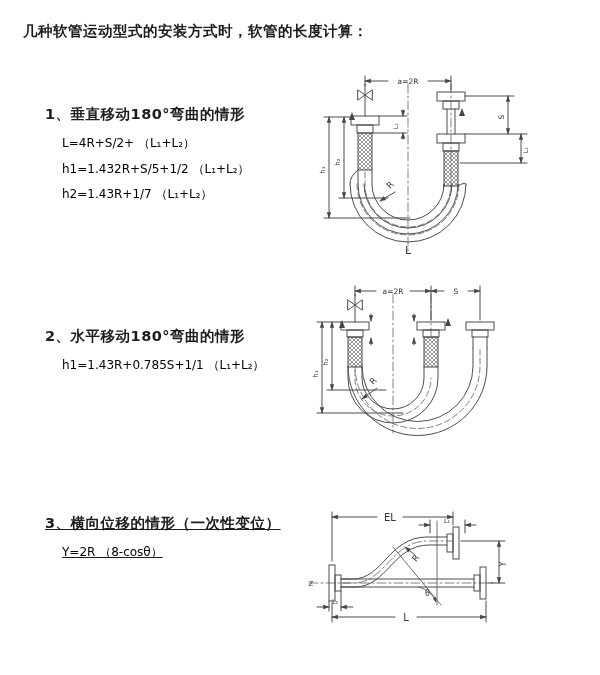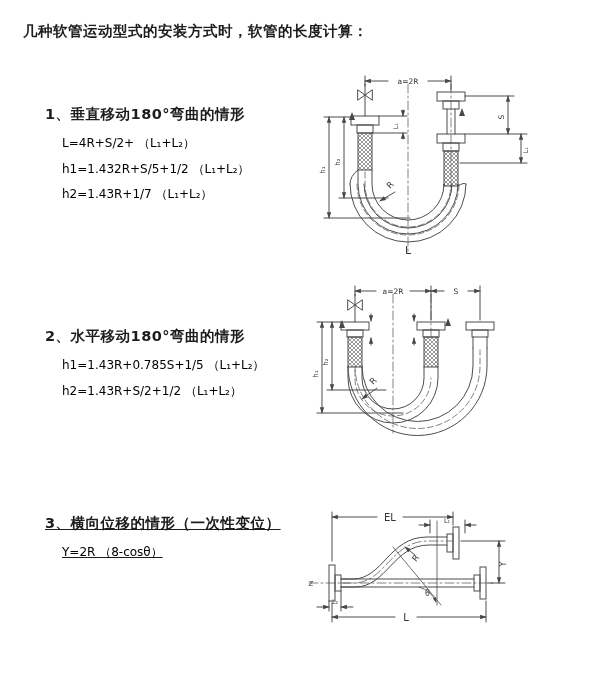--- a/index.html
+++ b/index.html
@@ -45,22 +45,21 @@
     <div class="formulas">
       <div class="formula">L=4R+S/2+ （L₁+L₂）</div>
       <div class="formula">h1=1.432R+S/5+1/2 （L₁+L₂）</div>
       <div class="formula">h2=1.43R+1/7 （L₁+L₂）</div>
     </div>
   </div>
 
   <div class="section section-2">
     <div class="heading">2、水平移动180°弯曲的情形</div>
     <div class="formulas">
-      <div class="formula">h1=1.43R+0.785S+1/5 （L₁+L₂）</div>
-      <div class="formula">h2=1.43R+S/2+1/2 （L₁+L₂）</div>
+      <div class="formula">h1=1.43R+0.785S+1/1 （L₁+L₂）</div>
     </div>
   </div>
 
   <div class="section section-3">
     <div class="heading">3、横向位移的情形（一次性变位）</div>
     <div class="formulas">
       <div class="formula">Y=2R （8-cosθ）</div>
     </div>
   </div>
 

